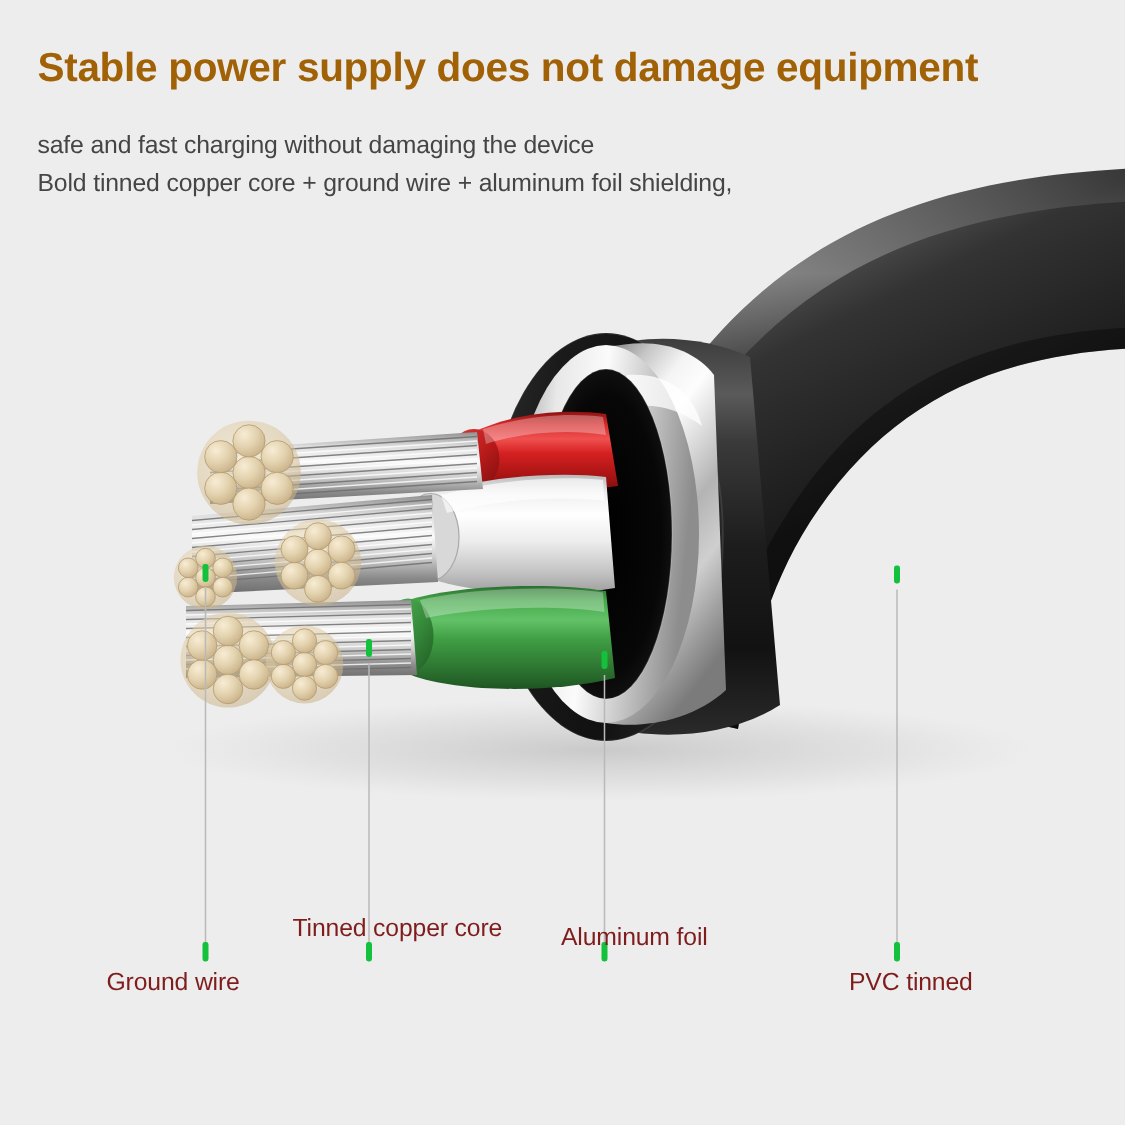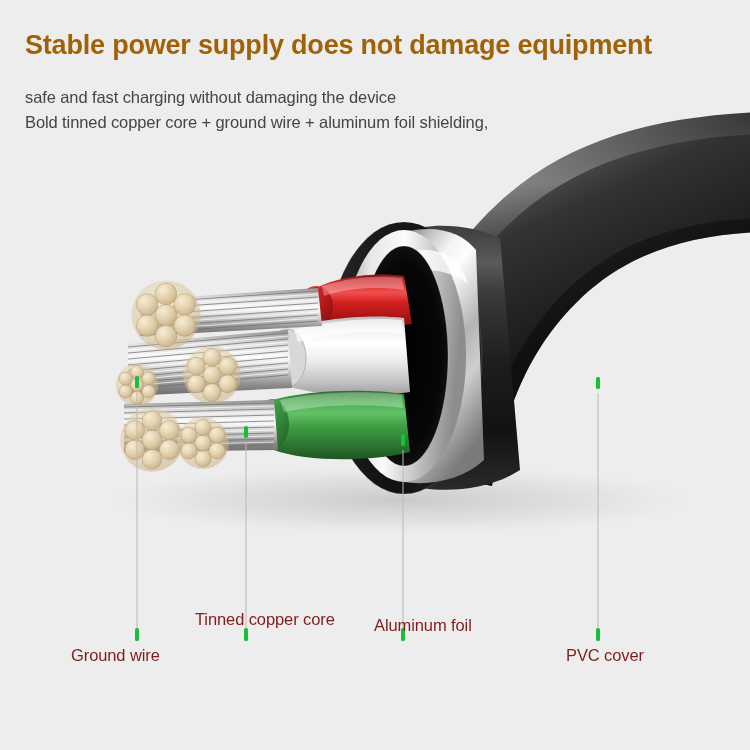--- a/index.html
+++ b/index.html
@@ -407,16 +407,16 @@
         <line x1="598" y1="393" x2="598" y2="628" stroke="#b9b9b9" stroke-width="1"></line>
         <rect x="596" y="377" width="4" height="12" rx="1.6" fill="#14c13c"></rect>
         <rect x="596" y="628" width="4" height="13" rx="1.6" fill="#14c13c"></rect>
       </g>
   </svg>
 
   <div id="callout-labels">
       <div class="callout-label" style="left: 71px; top: 646px;">Ground wire</div>
       <div class="callout-label" style="left: 195px; top: 610px;">Tinned copper core</div>
       <div class="callout-label" style="left: 374px; top: 616px;">Aluminum foil</div>
-      <div class="callout-label" style="left: 566px; top: 646px;">PVC cover</div>
+      <div class="callout-label" style="left: 566px; top: 646px;">PVC tinned</div>
     </div>
 
 </div>
 
 </body></html>

